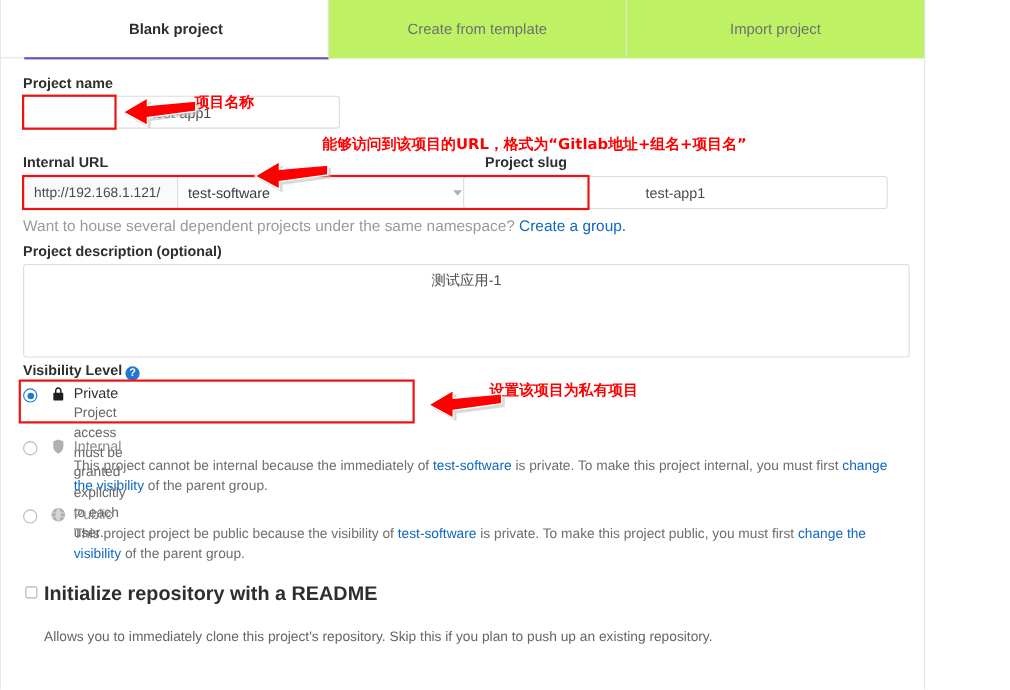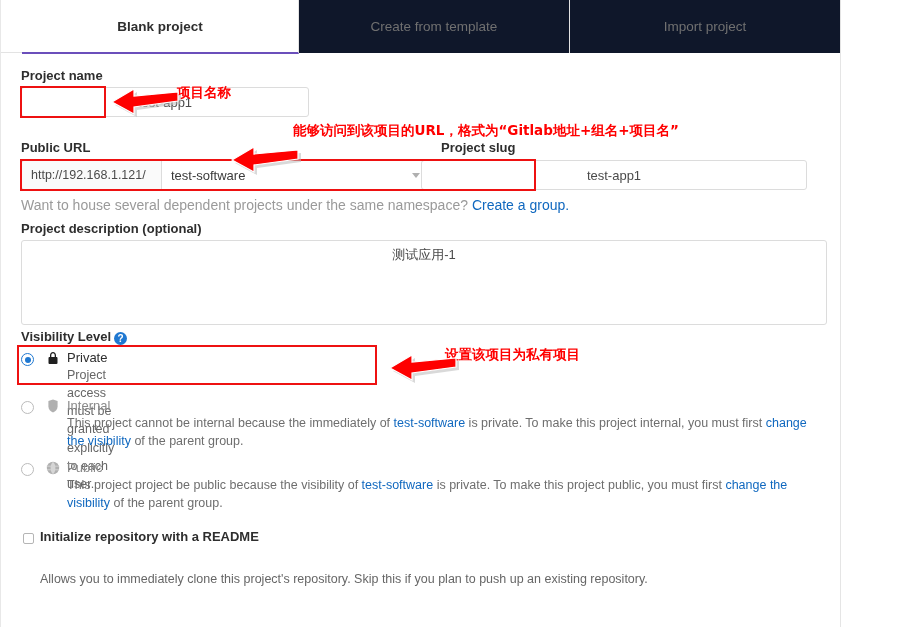--- a/index.html
+++ b/index.html
@@ -49,21 +49,21 @@
     padding-left: 21px;
   }
   .tab {
     box-sizing: border-box;
     height: 53px;
     display: flex;
     align-items: center;
     justify-content: center;
     font-size: 13.5px;
     color: #707070;
-    background: #0f172a;
+    background: #bef264;
     border-right: 1px solid #e3e3e3;
     cursor: pointer;
     user-select: none;
   }
   .tab.tab-blank   { width: 284px; }
   .tab.tab-template{ width: 278px; }
   .tab.tab-import  { width: 278px; }
   .tab.active {
     background: #ffffff;
     color: #2e2e2e;
@@ -227,21 +227,21 @@
   
   .readme-box {
     position: absolute; left: 22px; top: 479px;
     width: 11px; height: 11px;
     border: 1px solid #b5b5b5; background: #fff;
     box-sizing: border-box; border-radius: 2px;
     cursor: pointer;
   }
   .readme-title {
     position: absolute; left: 39px; top: 475px;
-    font-size: 13px; font-weight: bold; color: #2e2e2e;
+    font-size: 18px; font-weight: bold; color: #2e2e2e;
   }
   .readme-desc {
     position: absolute; left: 39px; top: 518px;
     font-size: 12.5px; color: #666;
   }
 
   
   .annot-text {
     position: absolute;
     color: #ff0000;
@@ -275,21 +275,21 @@
         <span>Import project</span>
       </div>
     </div>
 
     <div class="form-area">
 
       <div class="field-label pn-label">Project name</div>
       <input class="txt pn-input" type="text" value="test-app1" style="">
       <div class="pn-redbox"></div>
 
-      <div class="field-label purl-label">Public URL</div>
+      <div class="field-label purl-label">Internal URL</div>
       <div class="field-label slug-label">Project slug</div>
 
       <div class="url-row">
         <div class="url-prefix">http://192.168.1.121/</div>
         <div class="url-select">
           <span>test-software</span>
           <span class="caret"></span>
         </div>
       </div>
       <input class="txt slug-input" type="text" value="test-app1" style="">

